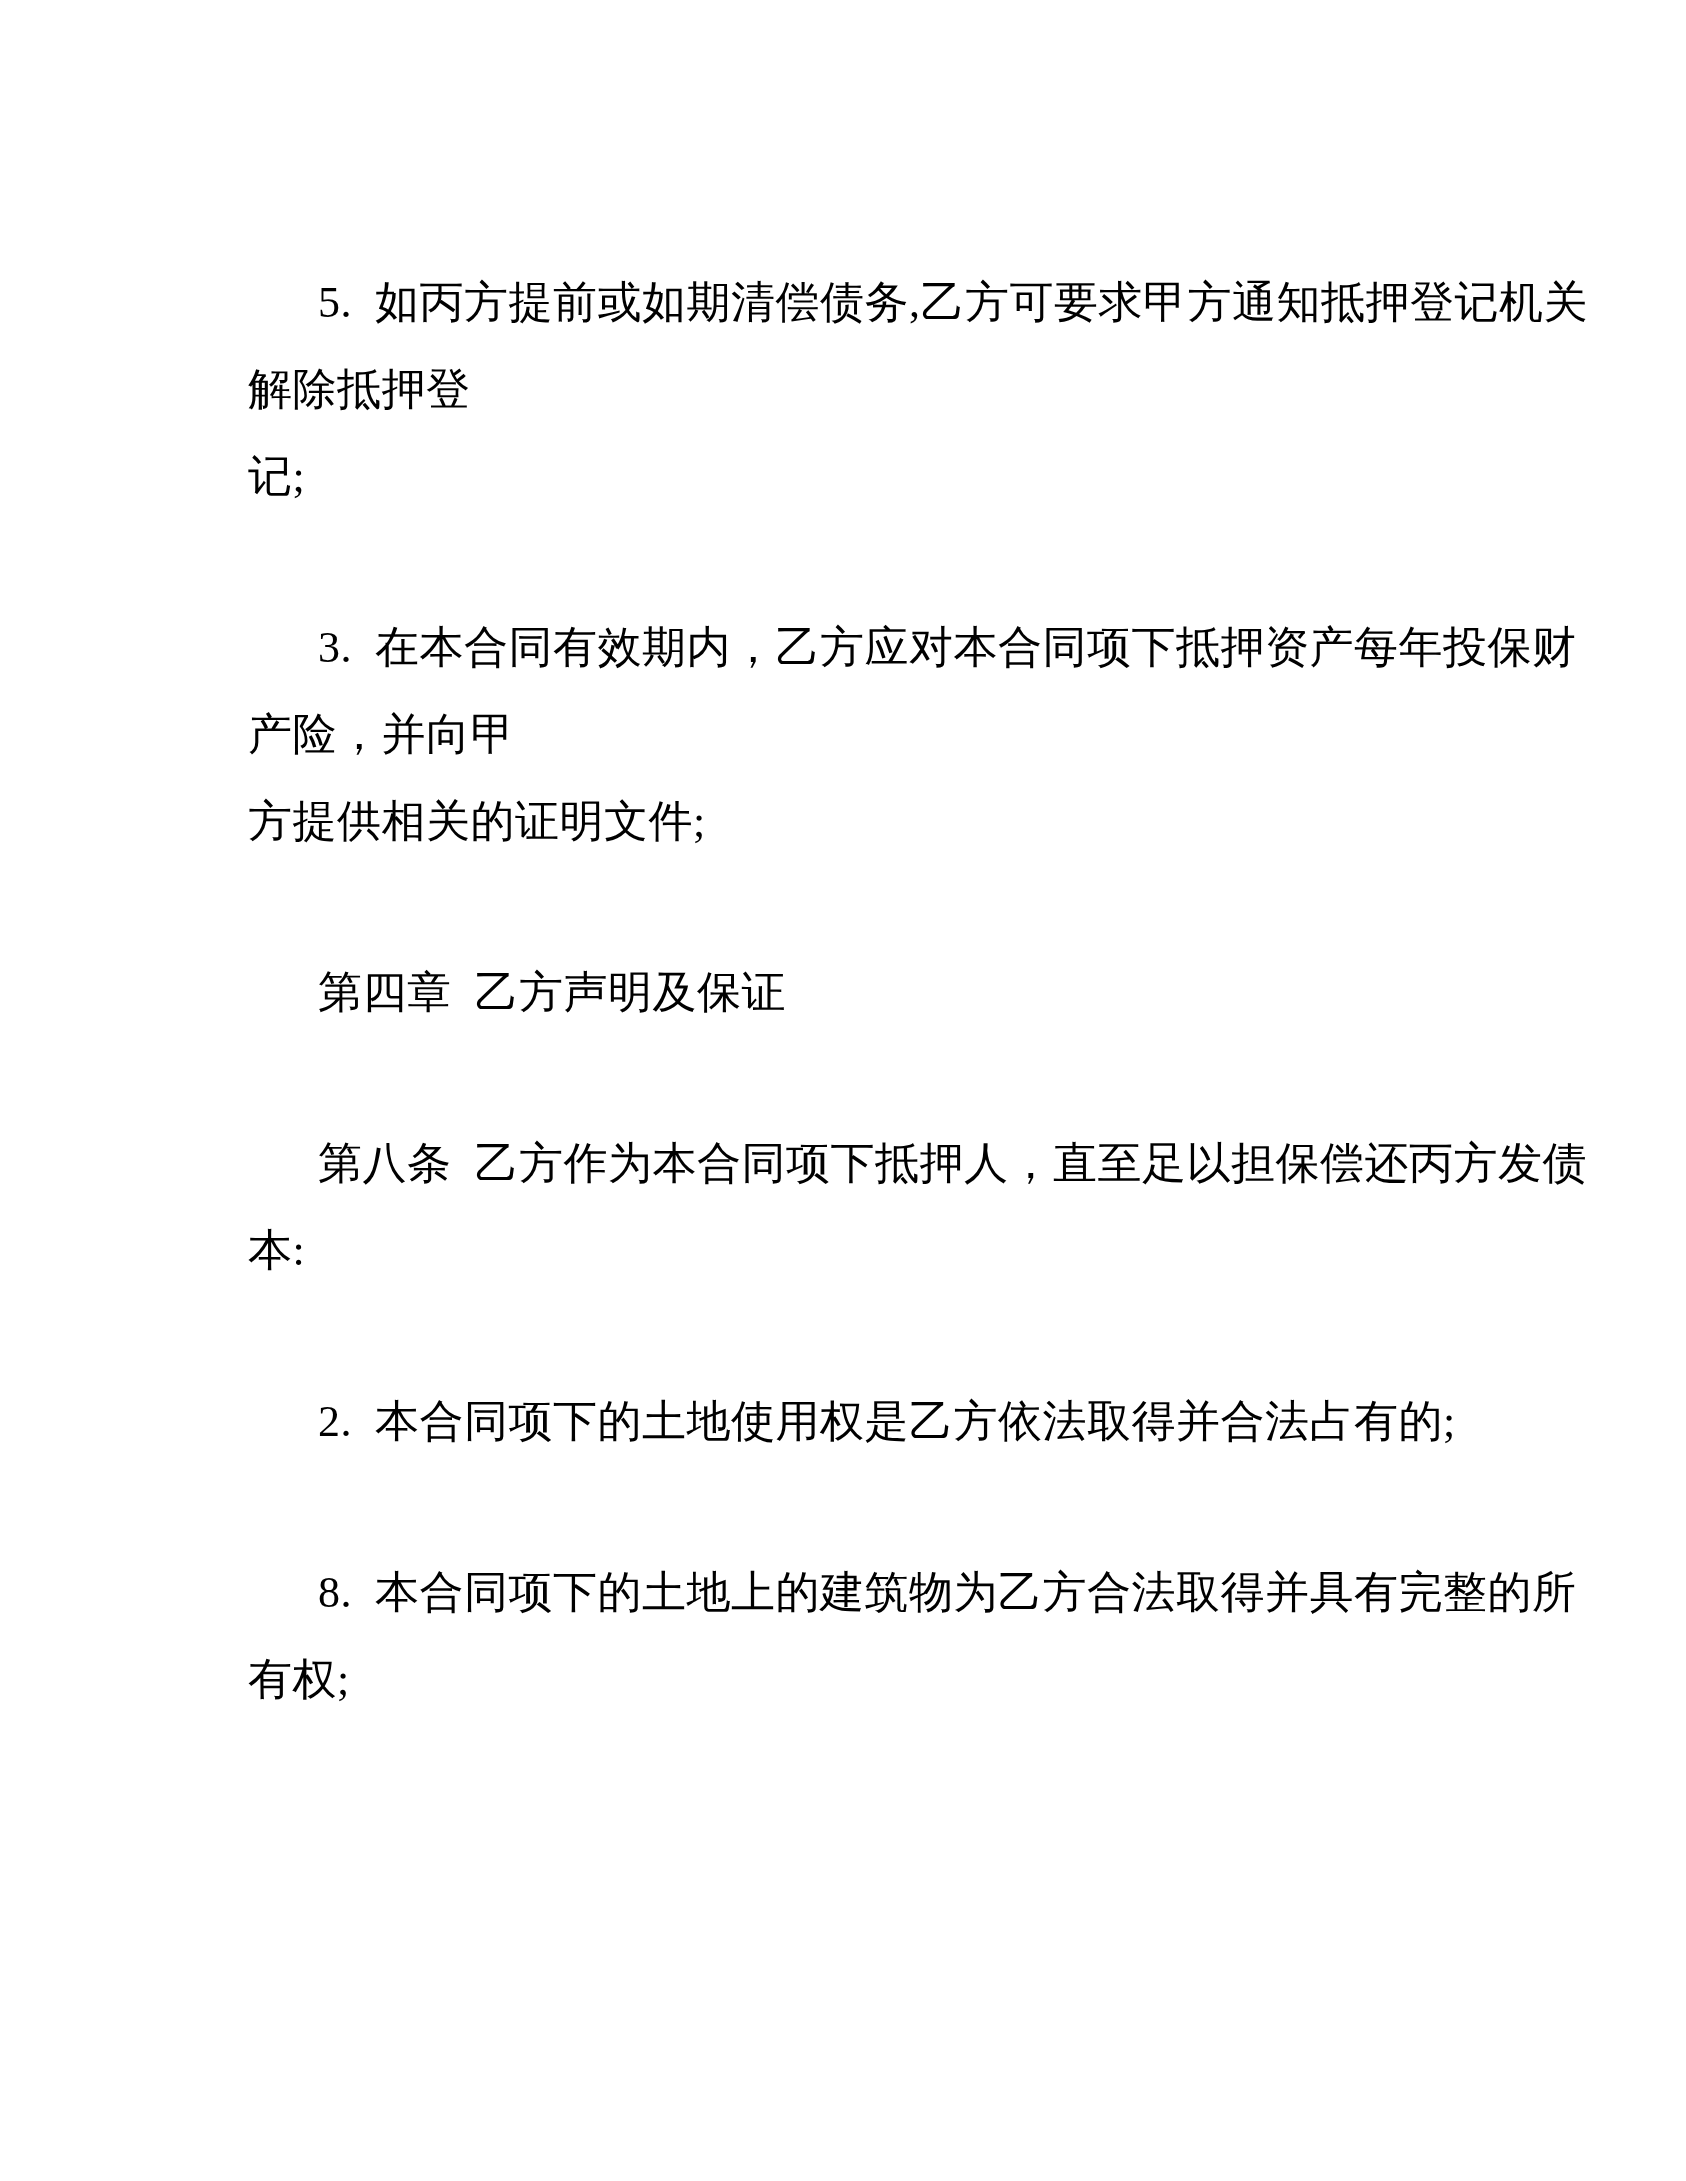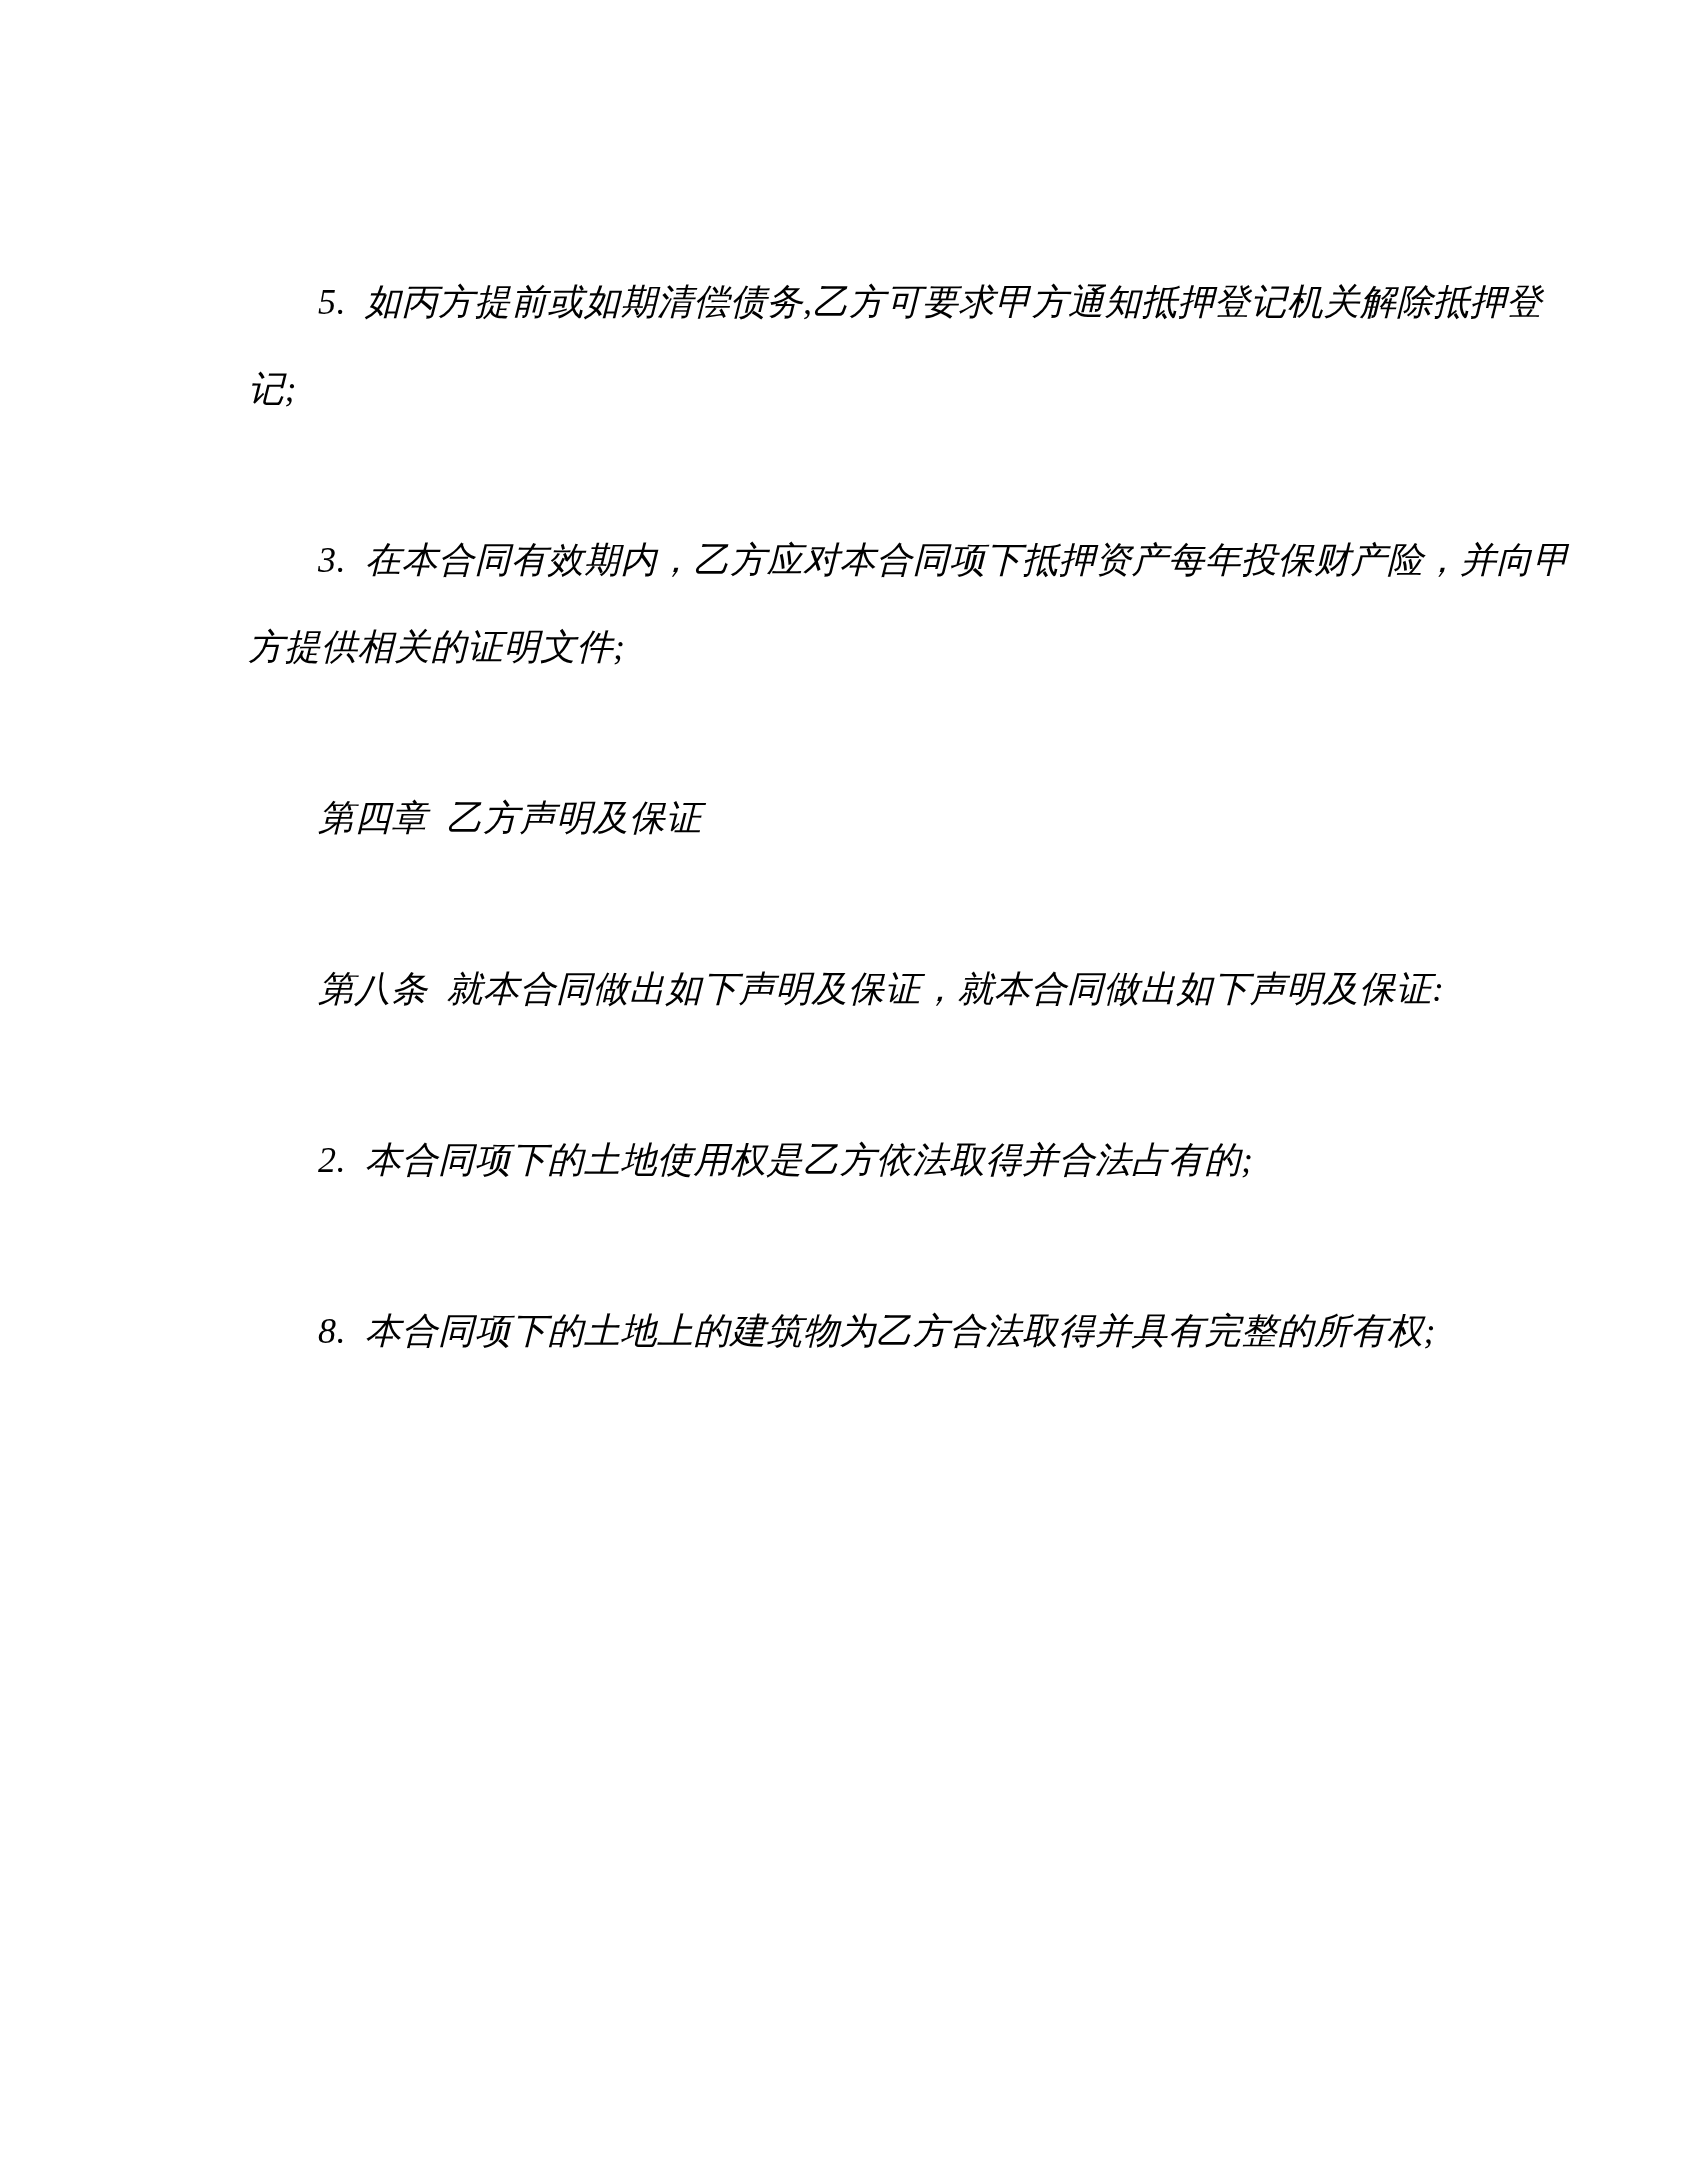--- a/index.html
+++ b/index.html
@@ -14,39 +14,38 @@
     background: #ffffff;
     color: #000000;
     font-family: "Liberation Serif", "DejaVu Serif", serif;
     overflow: hidden;
   }
   .content {
     position: absolute;
     left: 248px;
     top: 259px;
     width: 1341px;
-    font-size: 36px;
+    font-size: 44px;
     line-height: 87px;
-    font-style: italic;
   }
   .content p {
     margin: 0 0 84px 0;
     text-indent: 70px;
     white-space: pre-wrap;
     letter-spacing: 0.5px;
   }
 </style>
 </head>
 <body>
 
 <div class="page">
   <div class="content">
     <p>5.  如丙方提前或如期清偿债务,乙方可要求甲方通知抵押登记机关解除抵押登
 记;</p>
     <p>3.  在本合同有效期内，乙方应对本合同项下抵押资产每年投保财产险，并向甲
 方提供相关的证明文件;</p>
     <p>第四章  乙方声明及保证</p>
-    <p>第八条  就本合同做出如下声明及保证，就本合同做出如下声明及保证:</p>
+    <p>第八条  乙方作为本合同项下抵押人，直至足以担保偿还丙方发债本:</p>
     <p>2.  本合同项下的土地使用权是乙方依法取得并合法占有的;</p>
     <p>8.  本合同项下的土地上的建筑物为乙方合法取得并具有完整的所有权;</p>
   </div>
 </div>
 
 
 </body></html>

